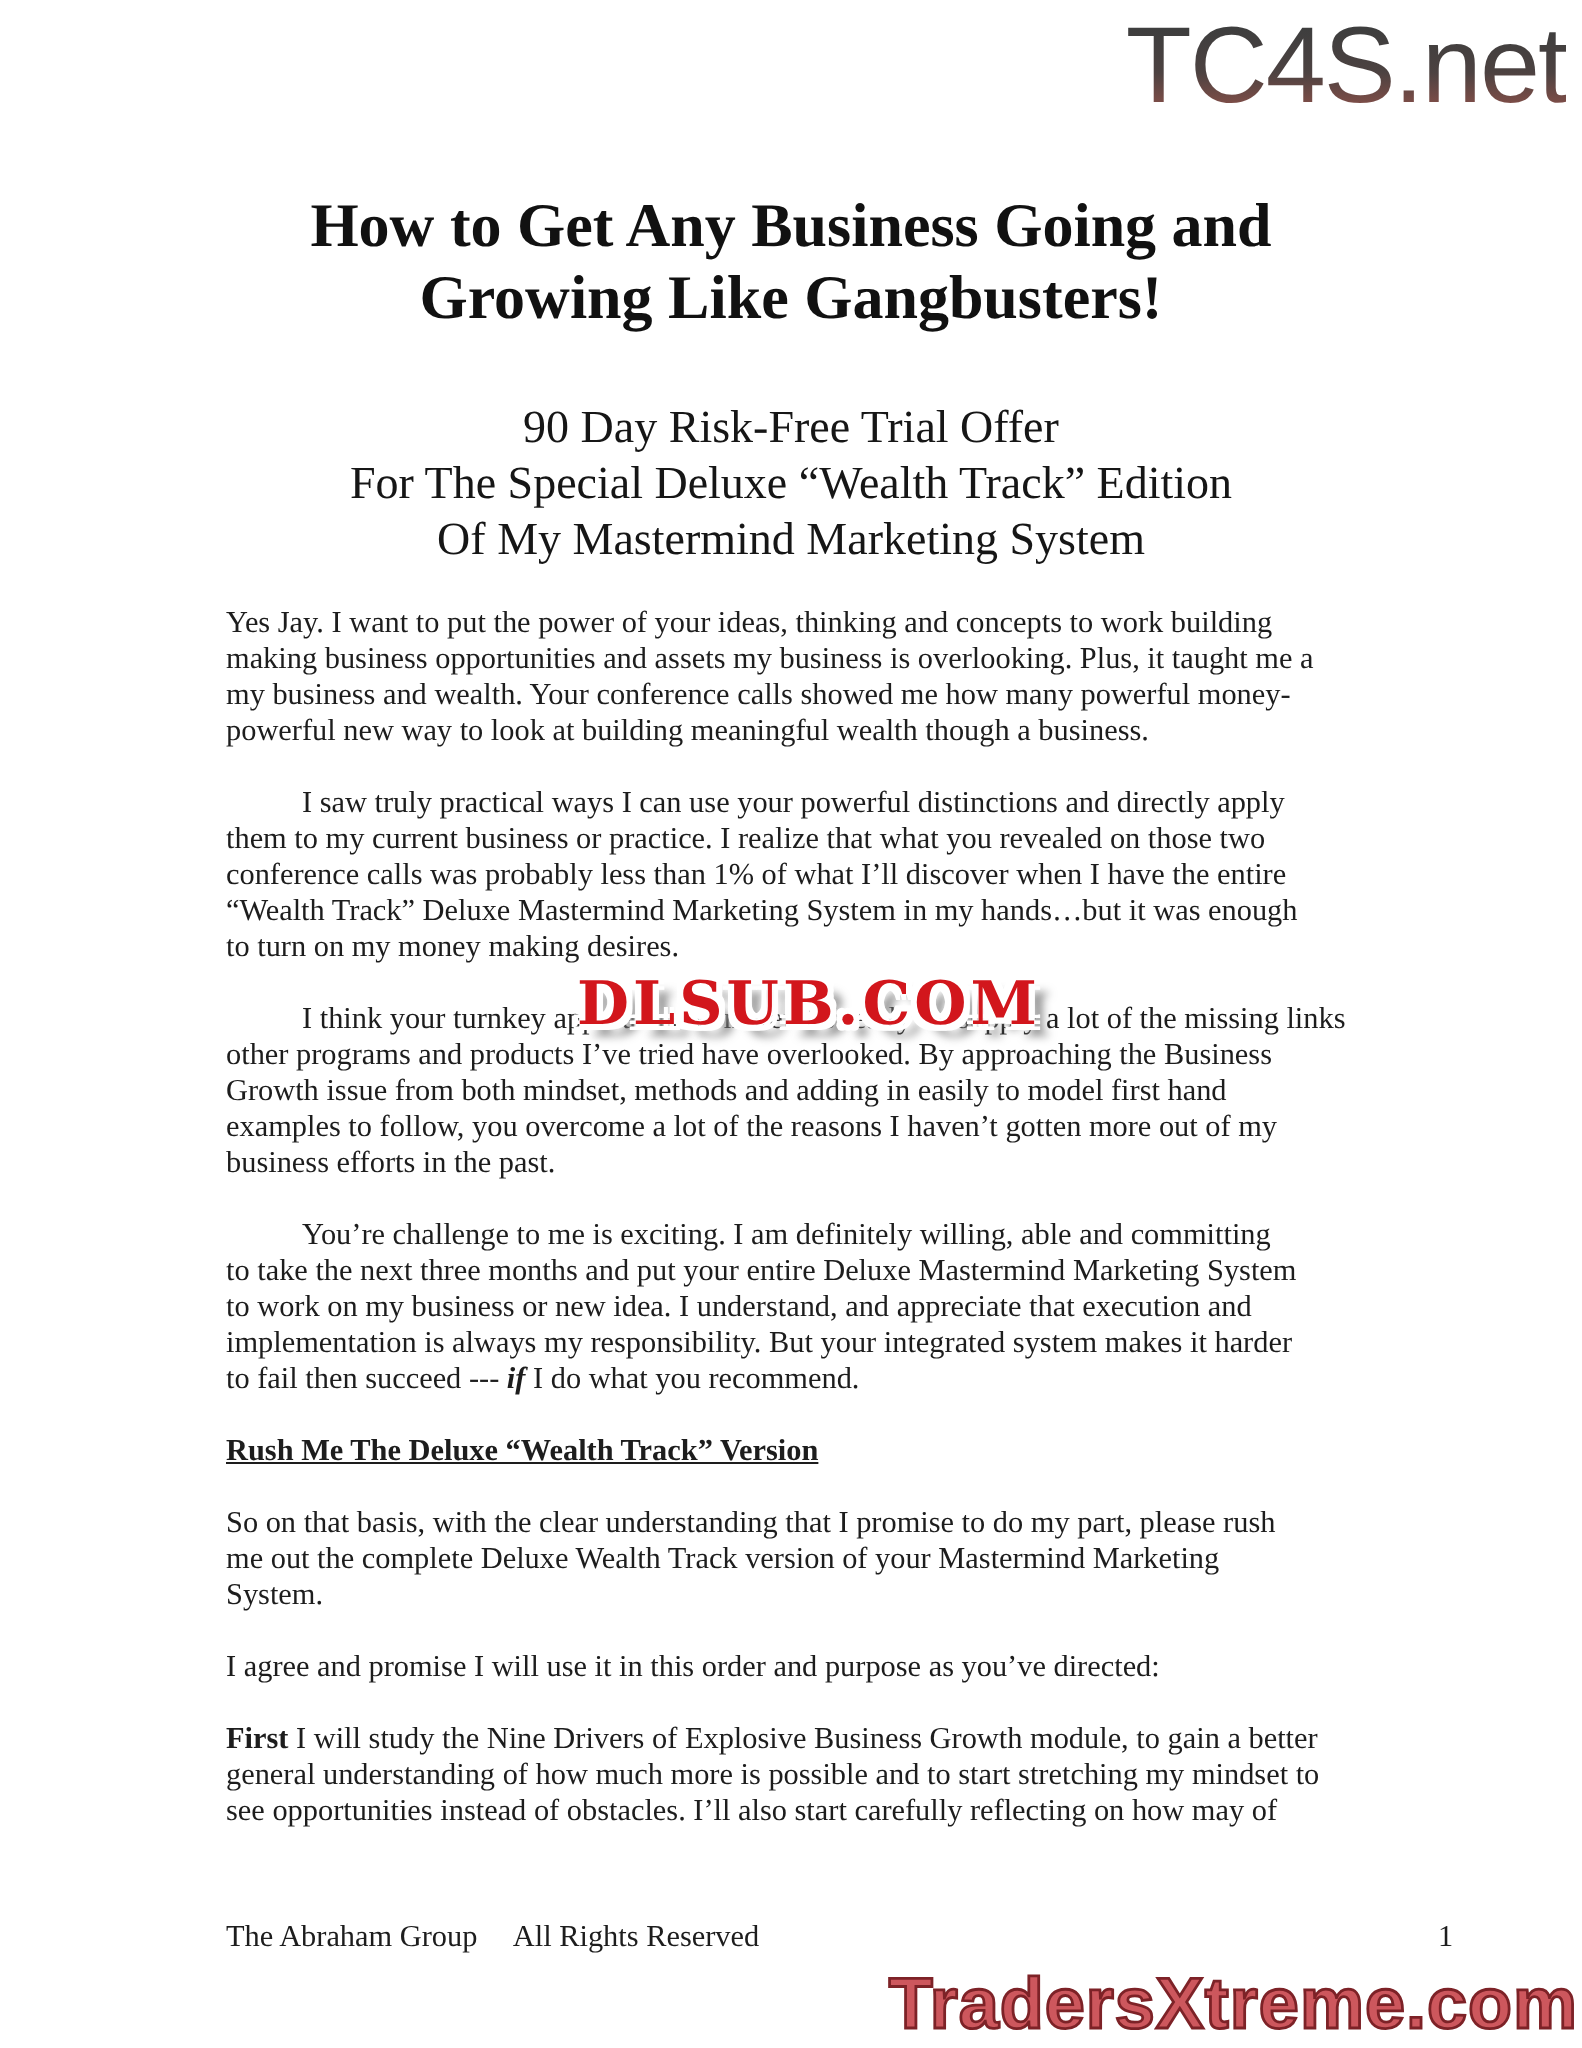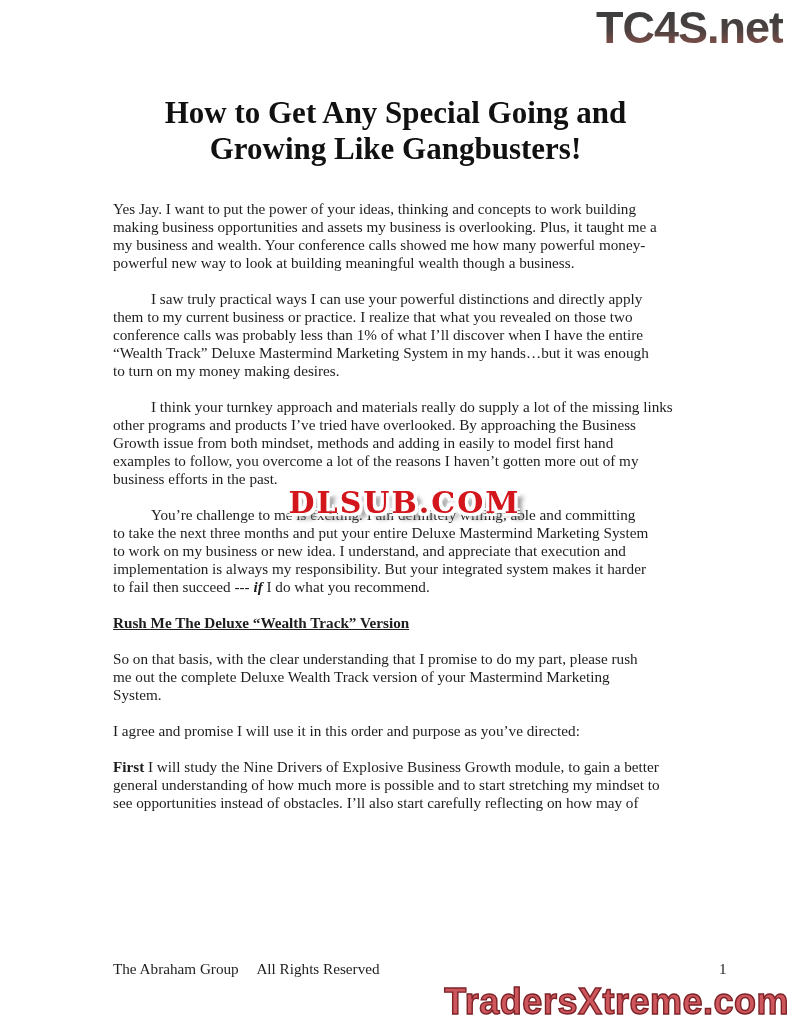--- a/index.html
+++ b/index.html
@@ -12,22 +12,22 @@
     font-family: "Liberation Serif", serif;
     color: #1d1d1d;
   }
 
   
   .top-logo {
     position: absolute;
     top: 2px;
     right: 8px;
     font-family: "Liberation Sans", sans-serif;
-    font-weight: bold;
-    font-size: 45px;
+    font-weight: normal;
+    font-size: 54px;
     letter-spacing: -1px;
     background: linear-gradient(180deg, #3e3e3e 20%, #4c4241 55%, #93524a 92%);
     -webkit-background-clip: text;
     background-clip: text;
     color: transparent;
     white-space: nowrap;
   }
 
   
   .content {
@@ -118,24 +118,29 @@
 </style>
 </head>
 <body>
 
 <div class="page">
 
   <div class="top-logo">TC4S.net</div>
 
   <div class="content">
     <div class="title">
-      <div class="line">How to Get Any Special Going and</div>
+      <div class="line">How to Get Any Business Going and</div>
       <div class="line">Growing Like Gangbusters!</div>
     </div>
 
+    <div class="subtitle">
+      <div class="line">90 Day Risk-Free Trial Offer</div>
+      <div class="line">For The Special Deluxe “Wealth Track” Edition</div>
+      <div class="line">Of My Mastermind Marketing System</div>
+    </div>
 
     <div class="body-text">
         <div class="block">
           <div class="line"><span>Yes Jay. I want to put the power of your ideas, thinking and concepts to work building</span></div>
           <div class="line"><span>making business opportunities and assets my business is overlooking. Plus, it taught me a</span></div>
           <div class="line"><span>my business and wealth. Your conference calls showed me how many powerful money-</span></div>
           <div class="line"><span>powerful new way to look at building meaningful wealth though a business.</span></div>
         </div>
         <div class="block">
           <div class="line indent"><span>I saw truly practical ways I can use your powerful distinctions and directly apply</span></div>

